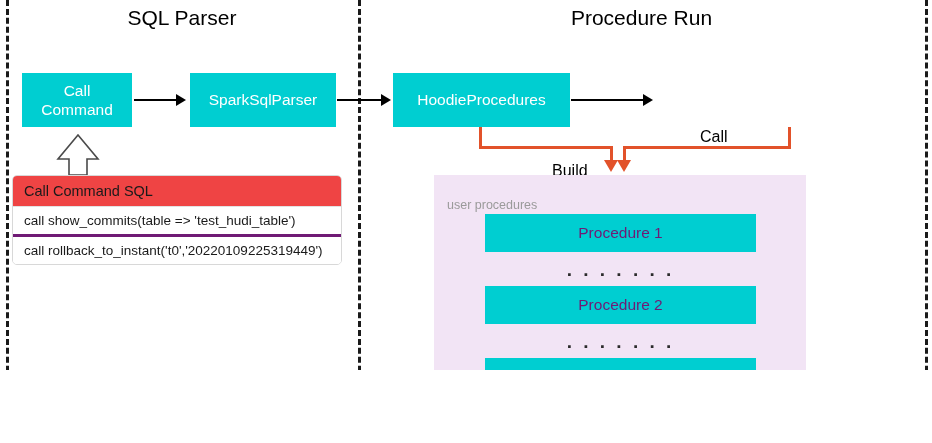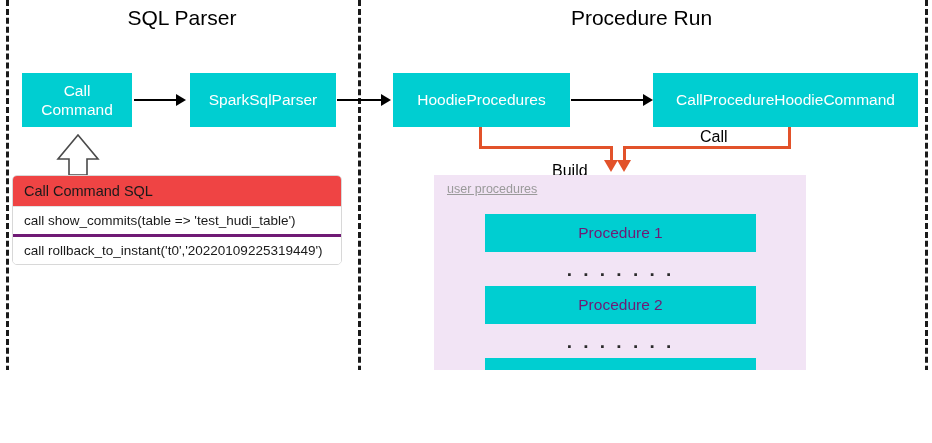--- a/index.html
+++ b/index.html
@@ -173,36 +173,35 @@
     <div class="hdr">Call Command SQL</div>
     <div class="row">call show_commits(table =&gt; 'test_hudi_table')</div>
     <div class="row">call rollback_to_instant('t0','20220109225319449')</div>
   </div>
 
   <div class="node" style="left:393px; top:73px; width:177px; height:54px;">HoodieProcedures</div>
 
   <div class="arrow-line" style="left:571px; top:99px; width:72px;"></div>
   <div class="arrow-head" style="left:643px; top:94px;"></div>
 
-  <div class="node" style="left:653px; top:73px; width:265px; height:54px;">CallProcedureHoodieCommand</div>
 
   <div class="orange-seg" style="left:479px; top:127px; width:3px; height:22px;"></div>
   <div class="orange-seg" style="left:479px; top:146px; width:134px; height:3px;"></div>
   <div class="orange-seg" style="left:610px; top:146px; width:3px; height:17px;"></div>
   <div class="orange-head" style="left:604px; top:160px;"></div>
   <div class="conn-label" style="left:546px; top:128px;margin-top:34px;">Build</div>
 
   <div class="orange-seg" style="left:788px; top:127px; width:3px; height:22px;"></div>
   <div class="orange-seg" style="left:623px; top:146px; width:168px; height:3px;"></div>
   <div class="orange-seg" style="left:623px; top:146px; width:3px; height:17px;"></div>
   <div class="orange-head" style="left:617px; top:160px;"></div>
   <div class="conn-label" style="left:694px; top:128px;">Call</div>
 
   <div class="proc-panel" style="left:434px; top:175px; width:372px; height:245px;"></div>
-  <div class="proc-panel-label" style="left:447px; top:182px;text-decoration:underline;">user procedures</div>
+  <div class="proc-panel-label" style="left:447px; top:198px;">user procedures</div>
 
   <div class="proc-box" style="left:485px; top:214px; width:271px; height:38px;">Procedure 1</div>
 
   <div class="dots" style="left:485px; top:259px; width:271px;">. . . . . . .</div>
 
   <div class="proc-box" style="left:485px; top:286px; width:271px; height:38px;text-align:center;">Procedure 2</div>
 
   <div class="dots" style="left:485px; top:331px; width:271px;">. . . . . . .</div>
 
   <div class="proc-box" style="left:485px; top:358px; width:271px; height:38px;">Procedure N</div>

